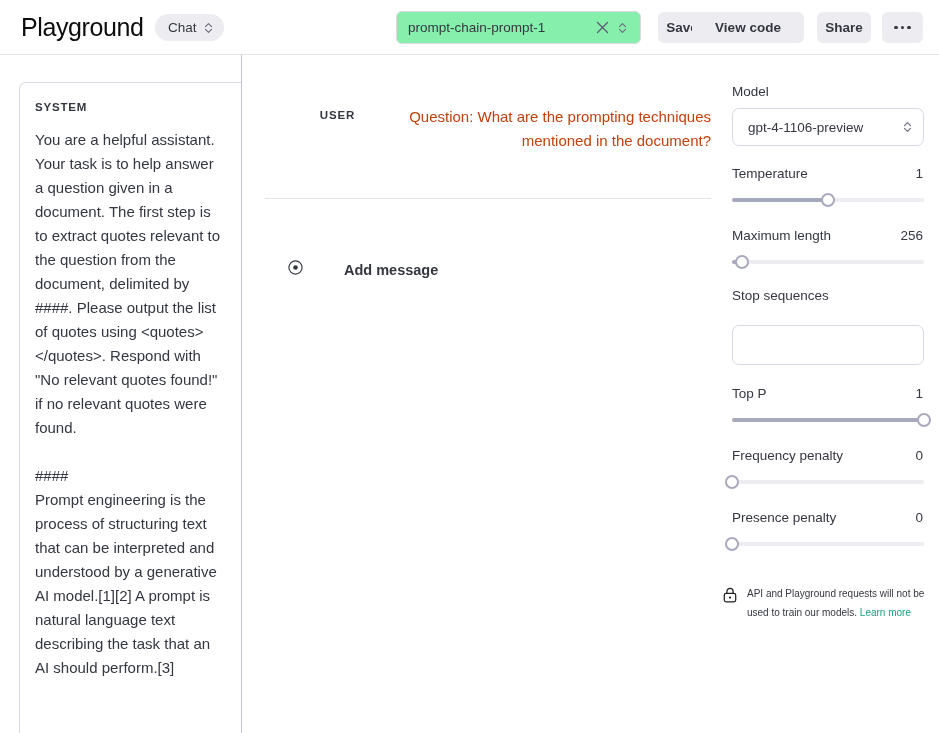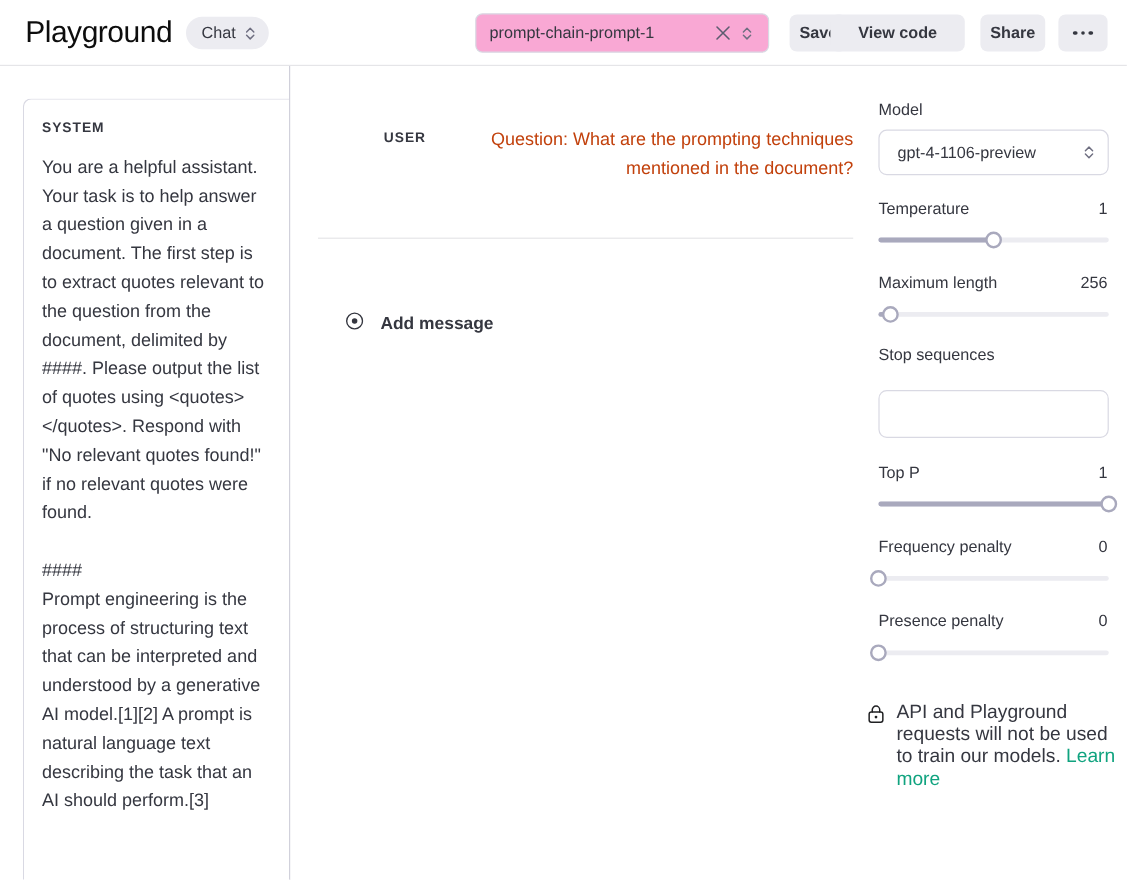--- a/index.html
+++ b/index.html
@@ -39,21 +39,21 @@
     align-items: center; justify-content: center;
     gap: 2px; color: #6e6e80;
   }
   .updown svg { display: block; }
 
   .preset-box {
     position: absolute; left: 396px; top: 11px;
     width: 245px; height: 33px;
     border: 1px solid #d9d9e3;
     border-radius: 6px;
-    background: #f9a8d4;
+    background: #86efac;
     display: flex; align-items: center;
     padding: 0 8px 0 11px;
     cursor: text;
   }
   .preset-value {
     flex: 1;
     font-size: 13.5px; color: #353740;
     white-space: nowrap; overflow: hidden;
   }
   .icon-btn {
@@ -143,21 +143,21 @@
     position: absolute; left: 23px; top: 143px;
     width: 446px; height: 1px;
     background: #e5e5e8;
   }
   .add-msg {
     position: absolute; left: 46px; top: 205px;
     display: flex; align-items: center; gap: 14px;
     cursor: pointer;
   }
   .add-msg-label {
-    font-size: 14.5px; font-weight: bold; color: #353740;
+    font-size: 14.5px; font-weight: bold; color: #353740; margin-left: 27px;
   }
 
   
   .right-col {
     position: absolute; left: 715px; top: 55px;
     width: 224px; height: 678px;
     background: #fff;
     padding: 0;
   }
   .p-label {
@@ -221,21 +221,21 @@
     cursor: text;
   }
 
   .notice {
     position: absolute; left: 8px; top: 530px;
     width: 216px;
     display: flex; gap: 10px;
   }
   .notice-icon { flex: none; padding-top: 2px; color: #202123; }
   .notice-text {
-    font-size: 16px; line-height: 18.5px; color: #353740;
+    font-size: 10px; line-height: 18.5px; color: #353740;
   }
   .link { color: #10a37f; cursor: pointer; }
 </style>
 </head>
 <body>
 
 <div class="header">
 
   <div class="title">Playground</div>
 

